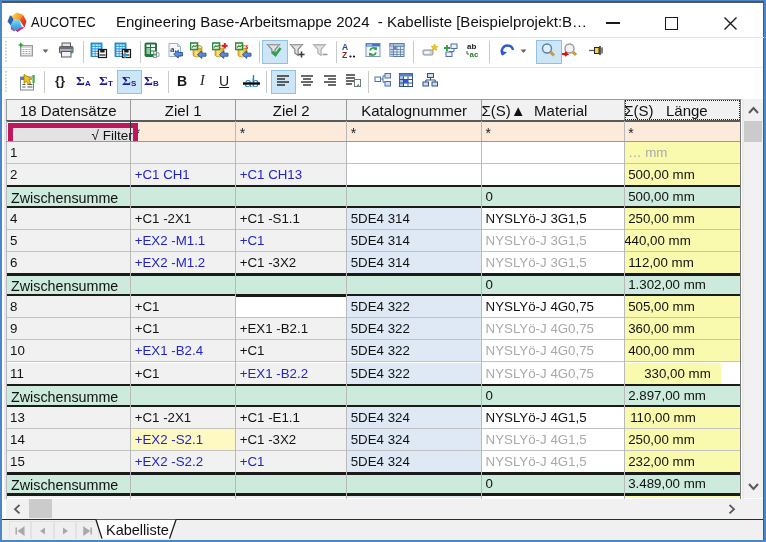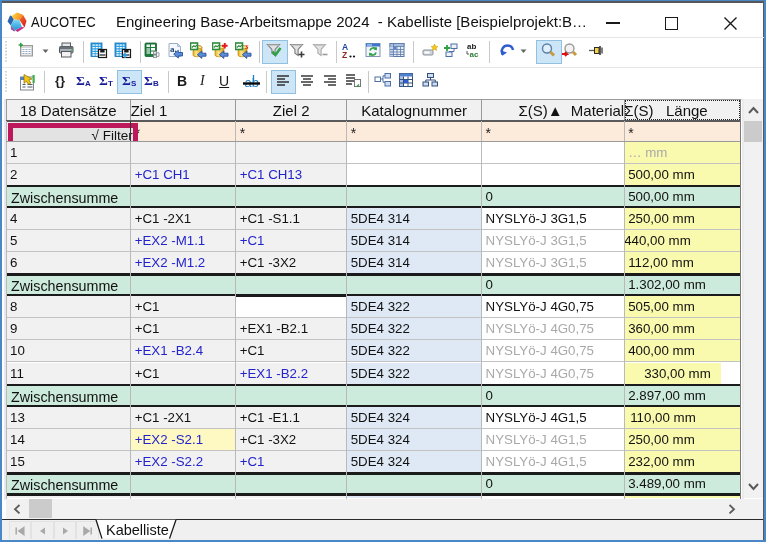--- a/index.html
+++ b/index.html
@@ -311,24 +311,24 @@
       <rect x="5.5" y="1.5" width="6" height="4" fill="#cfdef2" stroke="#33507c"></rect>
       <rect x="1" y="10" width="5.5" height="4" fill="#cfdef2" stroke="#33507c"></rect>
       <rect x="10" y="10" width="5.5" height="4" fill="#cfdef2" stroke="#33507c"></rect>
       <path d="M8.5,5.5 v2.5 M3.8,10 v-2 h9.5 v2" stroke="#33507c" fill="none"></path>
     </svg>
 <div style="position:absolute;left:1.5px;top:66.5px;width:761.5px;height:1px;background:#e7e7e7"></div>
 <div style="position:absolute;left:1.5px;top:98.5px;width:761.5px;height:1px;background:#d8d8d8"></div>
 <div style="position:absolute;left:4px;top:99px;width:2px;height:400.5px;background:#e7e7f2"></div>
 <div style="position:absolute;left:1.5px;top:99px;width:2.5px;height:440.5px;background:#ffffff"></div>
 <div style="position:absolute;left:6px;top:99.5px;width:124.69999999999999px;height:21.0px;background:#f1f1f1;text-align:center;font-size:15px;line-height:21px;color:#111">18 Datensätze</div>
-<div style="position:absolute;left:130.7px;top:99.5px;width:105.0px;height:21.0px;background:#f1f1f1;text-align:left;font-size:15px;line-height:21px;color:#111">Ziel 1</div>
+<div style="position:absolute;left:130.7px;top:99.5px;width:105.0px;height:21.0px;background:#f1f1f1;text-align:center;font-size:15px;line-height:21px;color:#111">Ziel 1</div>
 <div style="position:absolute;left:235.7px;top:99.5px;width:111.0px;height:21.0px;background:#f1f1f1;text-align:center;font-size:15px;line-height:21px;color:#111">Ziel 2</div>
 <div style="position:absolute;left:346.7px;top:99.5px;width:134.90000000000003px;height:21.0px;background:#f1f1f1;text-align:center;font-size:15px;line-height:21px;color:#111">Katalognummer</div>
-<div style="position:absolute;left:481.6px;top:99.5px;width:142.60000000000002px;height:21.0px;background:#f1f1f1;text-align:right;font-size:15px;line-height:21px;color:#111">Σ(S)▲&nbsp;&nbsp;Material</div>
+<div style="position:absolute;left:481.6px;top:99.5px;width:142.60000000000002px;height:21.0px;background:#f1f1f1;text-align:left;font-size:15px;line-height:21px;color:#111">Σ(S)▲&nbsp;&nbsp;Material</div>
 <div style="position:absolute;left:624.2px;top:99.5px;width:116.29999999999995px;height:21.0px;background:#f1f1f1;font-size:15px;line-height:21px;color:#111">Σ(S)&nbsp;&nbsp; Länge</div>
 <div style="position:absolute;left:5.5px;top:99.0px;width:735.5px;height:1px;background:#9a9a9a"></div>
 <div style="position:absolute;left:130.2px;top:99.5px;width:1px;height:21.0px;background:#9a9a9a"></div>
 <div style="position:absolute;left:235.2px;top:99.5px;width:1px;height:21.0px;background:#9a9a9a"></div>
 <div style="position:absolute;left:346.2px;top:99.5px;width:1px;height:21.0px;background:#9a9a9a"></div>
 <div style="position:absolute;left:481.1px;top:99.5px;width:1px;height:21.0px;background:#9a9a9a"></div>
 <div style="position:absolute;left:623.7px;top:99.5px;width:1px;height:21.0px;background:#9a9a9a"></div>
 <div style="position:absolute;left:740.0px;top:99.5px;width:1px;height:21.0px;background:#9a9a9a"></div>
 <div style="position:absolute;left:5.5px;top:99.5px;width:1px;height:21.0px;background:#9a9a9a"></div>
 <div style="position:absolute;left:624.7px;top:100.0px;width:113.29999999999995px;height:18.0px;border:1px dotted #222"></div>

